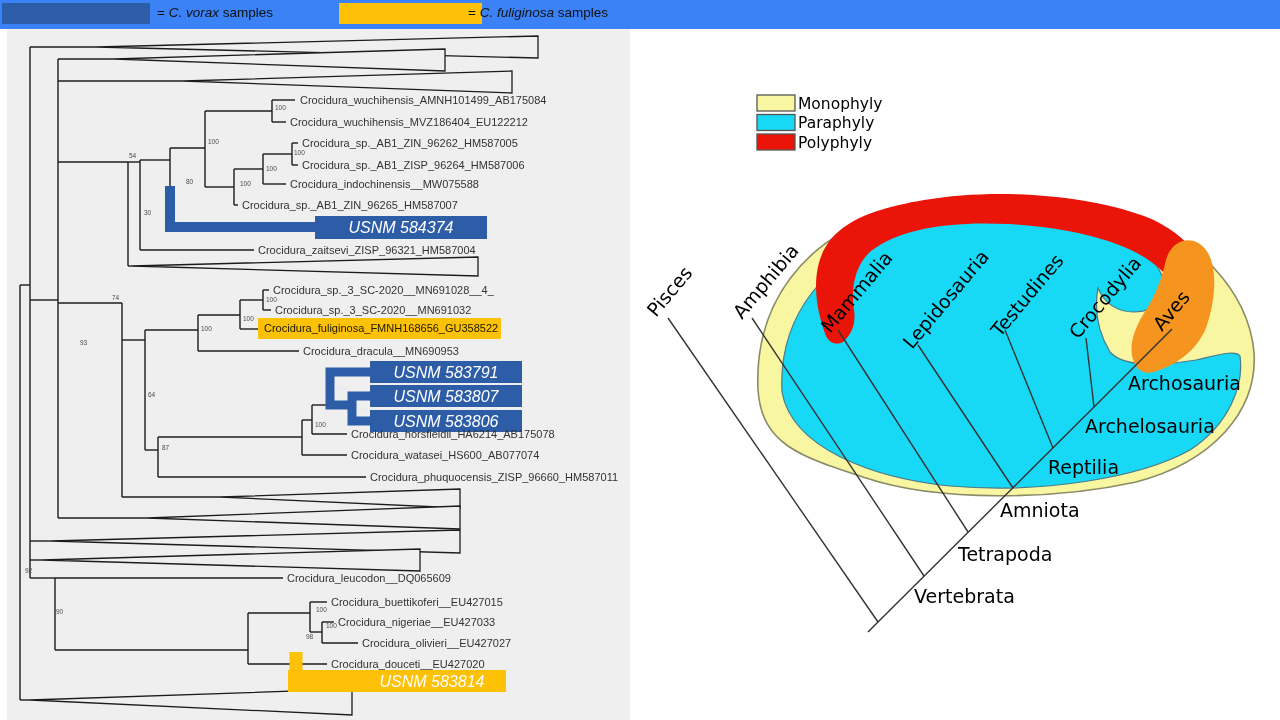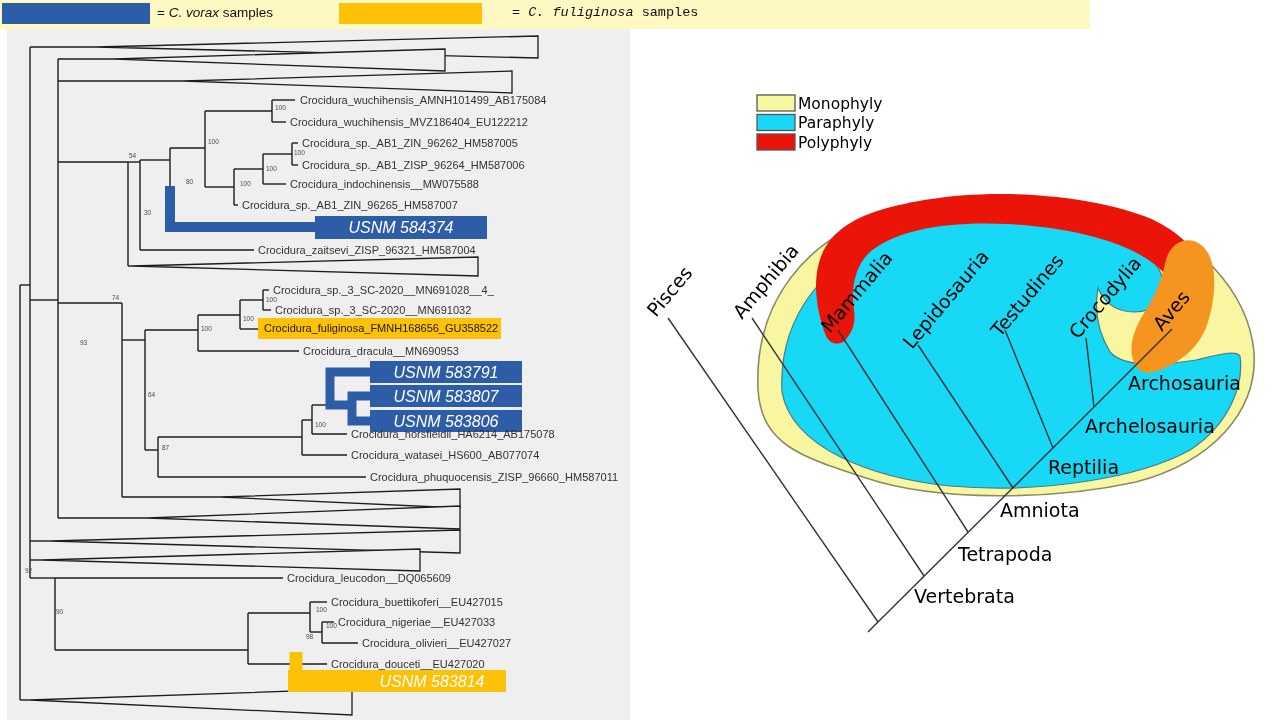--- a/index.html
+++ b/index.html
@@ -1,38 +1,38 @@
 <!DOCTYPE html>
 <html><head>
 <meta charset="utf-8">
 <style>
   html,body{margin:0;padding:0;width:1280px;height:720px;background:#fff;overflow:hidden;
             font-family:"Liberation Sans",sans-serif;}
   #stage{position:relative;width:1280px;height:720px;}
-  #top-legend{position:absolute;left:0;top:0;width:1090px;height:29px;background:#fef9c3;z-index:3;}
+  #top-legend{position:absolute;left:0;top:0;width:1280px;height:29px;background:#3b82f6;z-index:3;}
   .tl-item{position:absolute;top:0;height:29px;}
   .tl-swatch{position:absolute;top:3px;height:21px;}
   .tl-text{position:absolute;top:5px;font-size:13.5px;color:#111;white-space:nowrap;}
   .tl-text i{font-style:italic;}
   svg text{user-select:none;}
 </style>
 </head>
 <body>
 <div id="stage">
 
 <div id="top-legend">
   <div class="tl-item">
     <div class="tl-swatch" title="C. vorax" style="left: 2px; width: 148px; background: rgb(46, 93, 168);"></div>
     <div class="tl-text" style="left: 157px;">
       <span>= </span><i>C. vorax</i><span> samples</span>
     </div>
   </div>
   <div class="tl-item">
     <div class="tl-swatch" title="C. fuliginosa" style="left: 339px; width: 143px; background: rgb(253, 193, 7);"></div>
-    <div class="tl-text" style="left: 512px; font-family: Liberation Mono, monospace;">
+    <div class="tl-text" style="left: 468px;">
       <span>= </span><i>C. fuliginosa</i><span> samples</span>
     </div>
   </div>
 </div>
 
 <svg id="tree-svg" width="640" height="720" viewBox="0 0 640 720" style="position:absolute;left:0;top:0;">
       <rect x="7" y="29" width="623" height="691" fill="#efeff0"></rect>
       <line x1="20" y1="285" x2="20" y2="700" stroke="#1c1c1c" stroke-width="1.4"></line>
       <line x1="20" y1="700" x2="30" y2="700" stroke="#1c1c1c" stroke-width="1.4"></line>
       <line x1="20" y1="285" x2="30" y2="285" stroke="#1c1c1c" stroke-width="1.4"></line>

